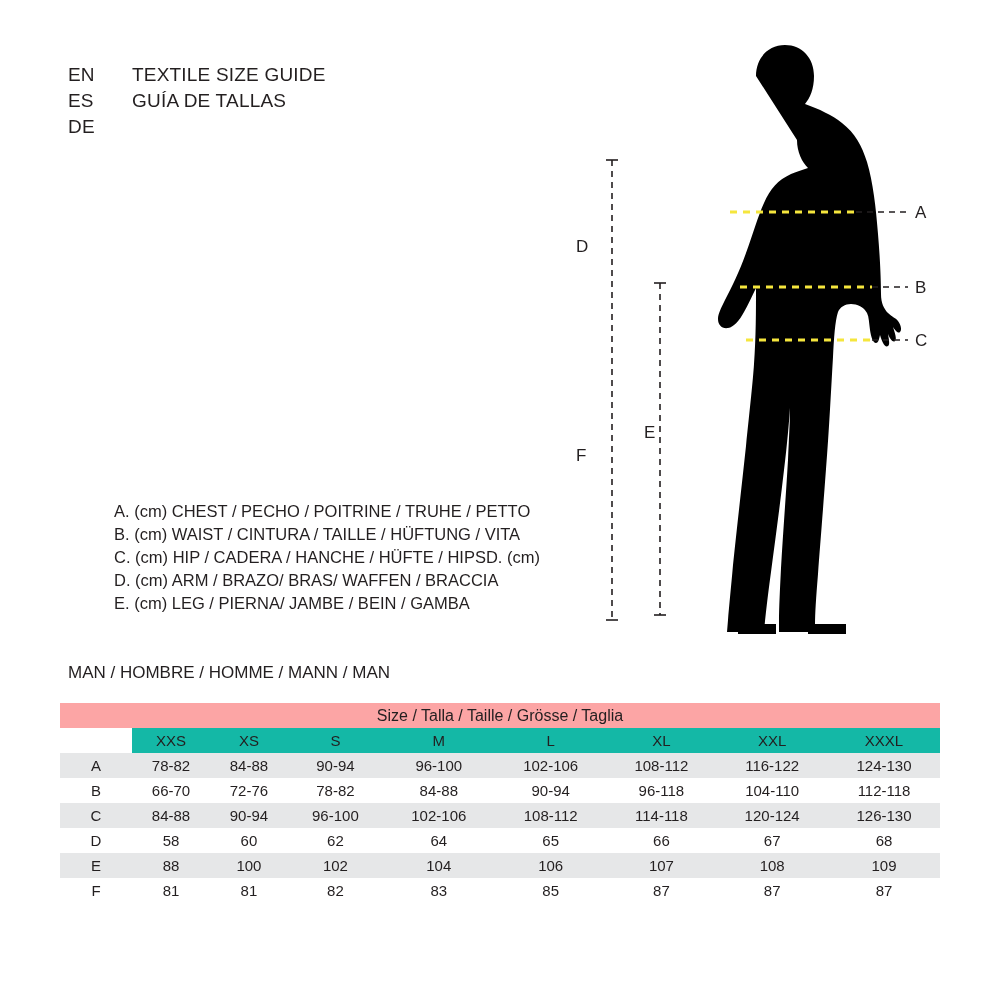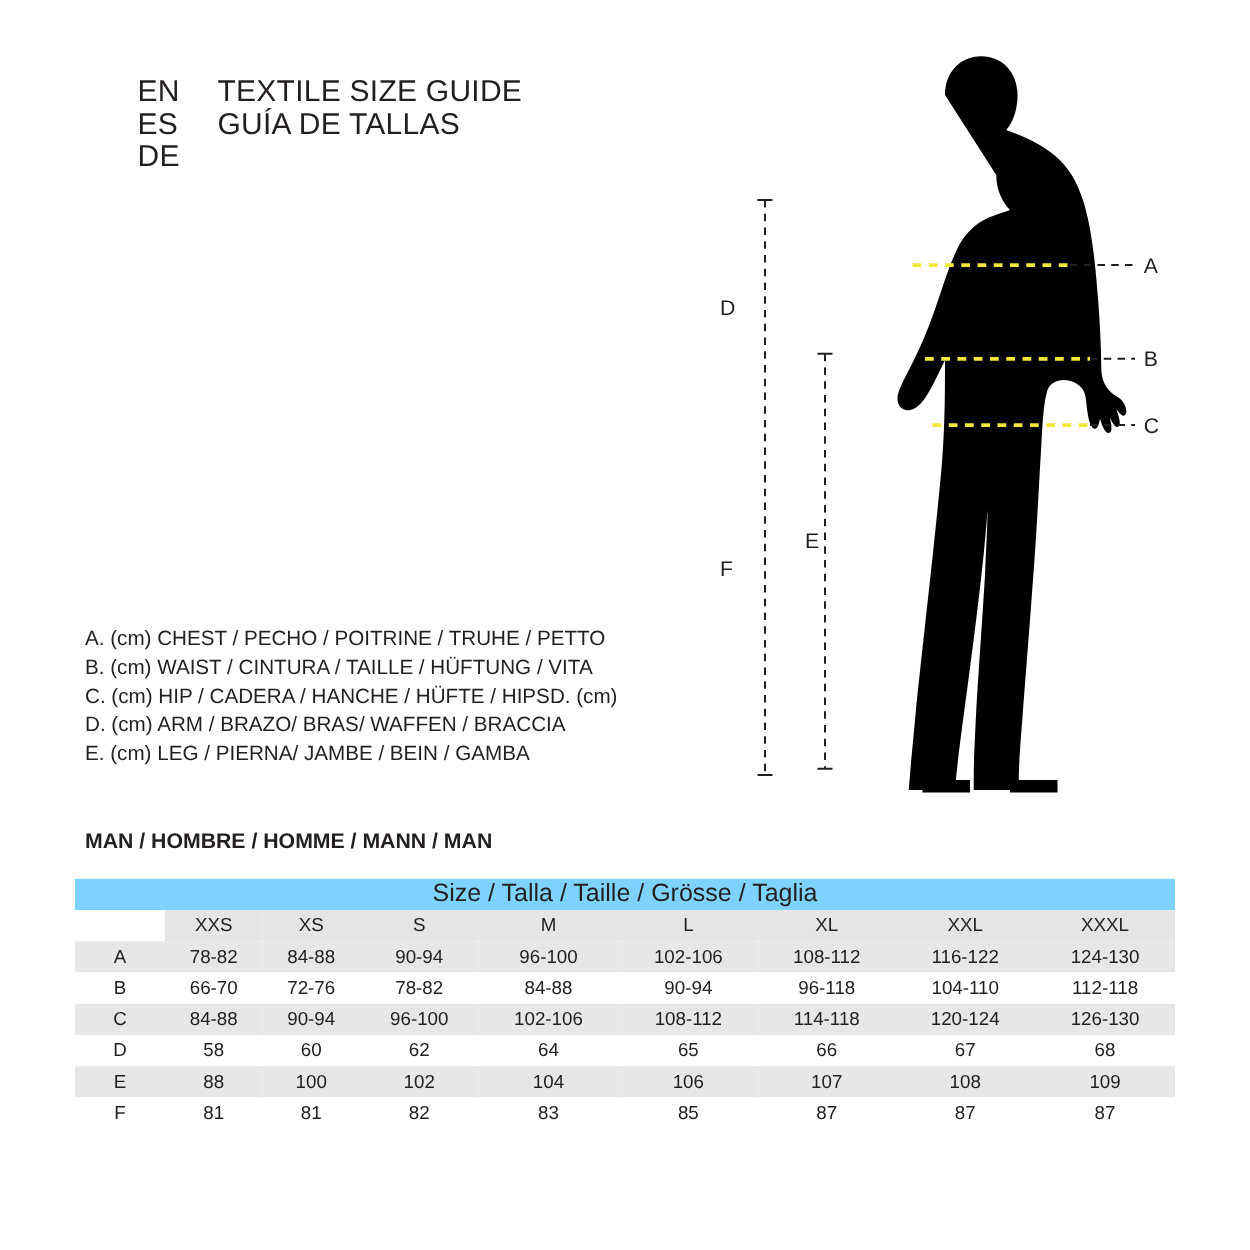--- a/index.html
+++ b/index.html
@@ -18,52 +18,51 @@
 
   
   .title-block {
     position: absolute;
     left: 68px;
     top: 62px;
     width: 520px;
   }
   .title-row {
     display: flex;
-    align-items: flex-end;
+    align-items: center;
     height: 26px;
-    font-size: 24px;
+    font-size: 19px;
     letter-spacing: 0.2px;
-    margin-left: 42px;
   }
   .title-lang {
     width: 64px;
     flex: 0 0 64px;
   }
   .title-text {
     flex: 1 1 auto;
   }
 
   
   .legend-block {
     position: absolute;
     left: 68px;
     top: 500px;
     width: 600px;
   }
   .legend-row {
     font-size: 16.5px;
     line-height: 23px;
     white-space: nowrap;
+    margin-left: 46px;
   }
   .legend-group {
     position: absolute;
     left: 68px;
     top: 663px;
     font-size: 17px;
-    font-weight: bold;
   }
 
   
   .figure {
     position: absolute;
     left: 560px;
     top: 20px;
     width: 420px;
     height: 660px;
   }
@@ -84,28 +83,28 @@
     font-size: 15px;
   }
   table.size-table td, table.size-table th {
     padding: 0;
     height: 25px;
     text-align: center;
     font-weight: normal;
     color: #231f20;
   }
   .hdr-row td {
-    background: #7dd3fc;
+    background: #fca5a5;
     text-align: left;
     padding-left: 10px;
     height: 26px;
-    font-size: 20px;
+    font-size: 16px;
   }
   .col-row td {
-    background: #e5e5e5;
+    background: #14b8a6;
     height: 26px;
   }
   .row-shaded td {
     background: #e6e7e8;
   }
   .row-plain td {
     background: #ffffff;
   }
   td.rowlabel {
     text-align: left;

